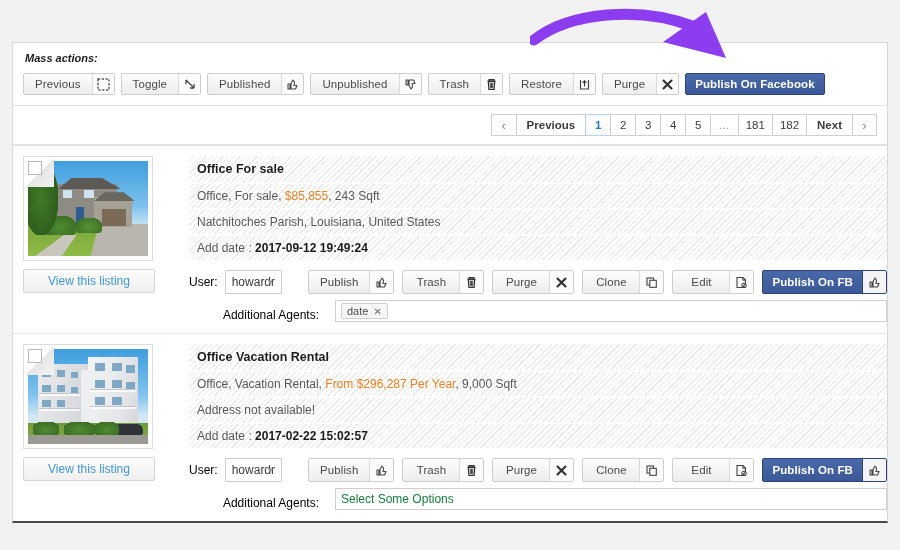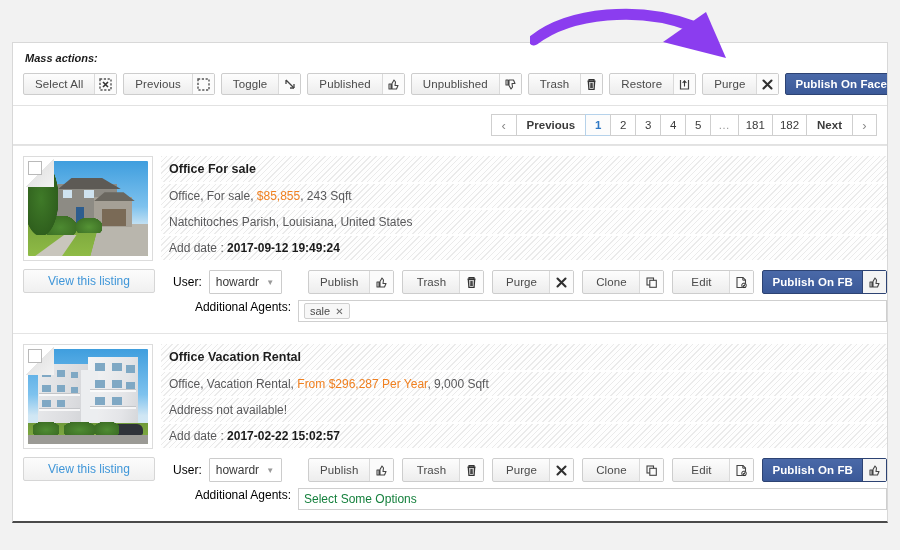--- a/index.html
+++ b/index.html
@@ -196,21 +196,21 @@
     border-radius: 2px;
     display: flex;
     align-items: center;
     justify-content: center;
     font-size: 12px;
     color: #3f96d8;
     cursor: pointer;
   }
 
   
-  .rcol { flex: 1 1 auto; min-width: 0; padding-right: 0; }
+  .rcol { flex: 1 1 auto; min-width: 0; padding-right: 0; margin-left: 28px; }
 
   .info-row {
     background-color: #fafafa;
     background-image: repeating-linear-gradient(
       -45deg,
       rgba(255,255,255,0.85) 0px, rgba(255,255,255,0.85) 3px,
       rgba(232,232,232,0.85) 3px, rgba(232,232,232,0.85) 4px
     );
     border-bottom: 2px solid #ffffff;
     padding: 5px 8px;
@@ -270,22 +270,23 @@
     gap: 8px;
     margin-left: 26px;
   }
   .act-btns .sbtn { height: 24px; }
   .act-btns .sbtn .lbl { min-width: 56px; }
   .act-btns .sbtn .ico { width: 24px; }
 
   
   .agents-row {
     display: flex;
-    align-items: flex-start;
+    align-items: flex-end;
     padding: 3px 0 5px 0;
+    gap: 9px;
   }
   .tag-input {
     flex: 1 1 auto;
     height: 22px;
     border: 1px solid #cfcfcf;
     background: #ffffff;
     display: flex;
     align-items: center;
     padding: 0 5px;
     min-width: 0;
@@ -344,29 +345,20 @@
   <path d="M4 42 C 40 14, 110 8, 162 28" stroke="#8b3def" stroke-width="11" fill="none" stroke-linecap="round"></path>
   <path d="M133 44 L 176 14 L 196 60 Z" fill="#8b3def"></path>
 </svg>
 
 <div class="panel">
 
   <div class="mass-actions">
     <div class="mass-actions-title">Mass actions:</div>
     <div class="btn-row">
 
-      <div class="sbtn">
-        <span class="lbl">Select All</span>
-        <span class="ico">
-          <svg width="13" height="13" viewBox="0 0 13 13">
-              <rect x="1" y="1" width="11" height="11" fill="none" stroke="#555" stroke-width="1.4" stroke-dasharray="2.2 1.6"></rect>
-              <path d="M4 4 L9 9 M9 4 L4 9" stroke="#333" stroke-width="1.6"></path>
-            </svg>
-        </span>
-      </div>
 
       <div class="sbtn">
         <span class="lbl">Previous</span>
         <span class="ico">
           <svg width="13" height="13" viewBox="0 0 13 13">
               <rect x="1" y="1" width="11" height="11" fill="none" stroke="#555" stroke-width="1.4" stroke-dasharray="2.2 1.6"></rect>
             </svg>
         </span>
       </div>
 
@@ -548,21 +540,21 @@
                 </svg>
               </span>
           </div>
         </div>
       </div>
 
       <div class="agents-row">
         <span class="field-label lbl-agents">Additional Agents:</span>
         <div class="tag-input">
           <span class="tag">
-            <span>sale</span>
+            <span>date</span>
             <span class="x">✕</span>
           </span>
         </div>
       </div>
     </div>
   </div>
 
   <div class="listing">
     <div class="lcol">
       <div class="thumb-wrap">

